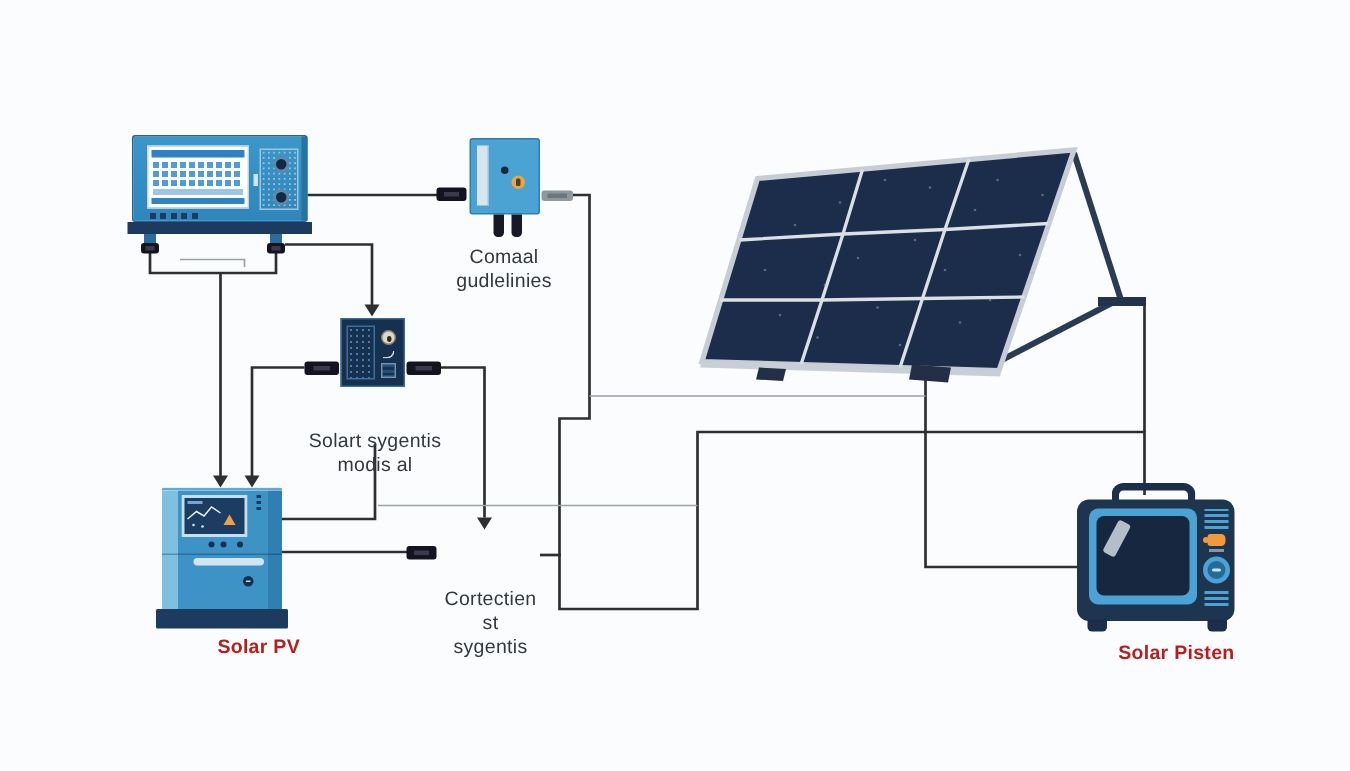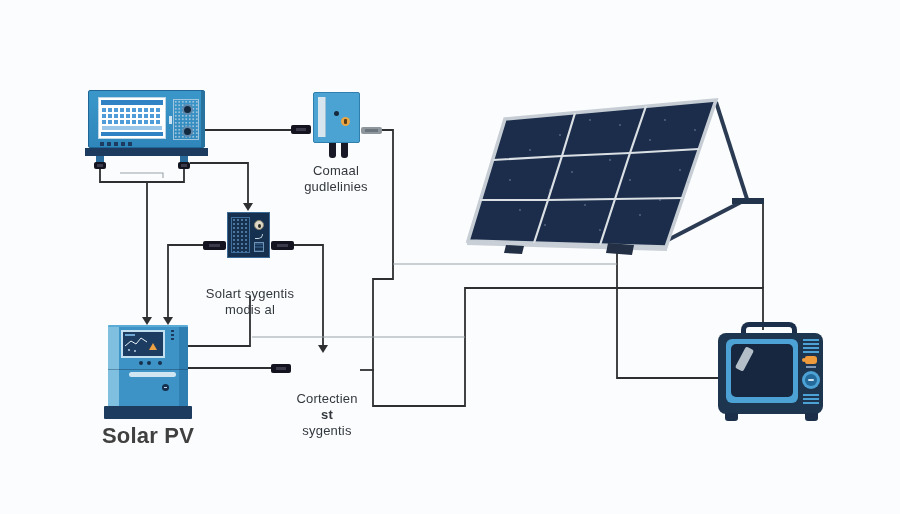--- a/index.html
+++ b/index.html
@@ -3,21 +3,21 @@
 <meta charset="utf-8">
 <style>
   * { margin:0; padding:0; box-sizing:border-box; }
   body { font-family:"Liberation Sans", sans-serif; background:#e8e8e8; }
   #stage { position:relative; width:900px; height:514px; background:#fbfcfd; overflow:hidden; }
   .abs { position:absolute; }
   svg.overlay { position:absolute; left:0; top:0; width:900px; height:514px; }
 
   
   .lbl { position:absolute; text-align:center; color:#33383e; font-size:13px; line-height:16px; letter-spacing:.2px; }
-  .lbl-bold { position:absolute; text-align:center; color:#404040; font-size:22px; font-weight:bold; letter-spacing:.2px; }
+  .lbl-bold { position:absolute; text-align:right; color:#b91c1c; font-size:13px; font-weight:bold; letter-spacing:.2px; }
 
   
   .cp-body { left:88px; top:90px; width:117px; height:58px; background:linear-gradient(180deg,#3b97ca,#2f86ba); border:1px solid #1f6697; border-radius:2px; }
   .cp-screen { left:98px; top:97px; width:68px; height:42px; background:#ffffff; border:1px solid #bcd6e6; }
   .cp-scr-head { left:2px; top:2px; width:62px; height:5px; background:#2f83c5; position:absolute; }
   .cp-row { position:absolute; left:3px; width:60px; height:4px; background:repeating-linear-gradient(90deg,#4f9cd8 0 4px, transparent 4px 6px); }
   .cp-scr-foot { left:2px; bottom:2px; width:62px; height:4px; background:#2f83c5; position:absolute; }
   .cp-side-mark { left:169px; top:116px; width:3px; height:8px; background:#cfe4f2; }
   .cp-right { left:173px; top:99px; width:26px; height:41px; border:1px solid #9fc6de; background-image:radial-gradient(#9cc3db 0.8px, transparent 0.9px); background-size:3.5px 3.5px; }
   .knob { position:absolute; width:11px; height:11px; border-radius:50%; background:#132940; border:2px solid #5d88ad; }
@@ -224,33 +224,34 @@
   <div class="abs pv-seam"></div>
   <div class="abs pv-slot"></div>
   <div class="abs pv-btn"></div>
   <div class="abs pv-base"></div>
   <div class="lbl-bold" style="left:96px; top:423px; width:104px;">Solar PV</div>
 
 
   <div class="abs plug-dark" style="left:271px; top:364px; width:20px; height:9px;"></div>
   <div class="lbl" style="left:277px; top:391px; width:100px;">
     <span style="display:block;">Cortectien</span>
-    <span style="display:block;font-weight:bold;">st</span>
+    <span style="display:block;">st</span>
     <span style="display:block;">sygentis</span>
   </div>
 
   <div class="abs sp-handle"></div>
   <div class="abs sp-body"></div>
   <div class="abs sp-bezel"></div>
   <div class="abs sp-screen">
     <div class="sp-reflect"></div>
   </div>
   <div class="abs sp-vents" style="top:339px; height:14px;"></div>
   <div class="abs sp-orange"></div>
   <div class="abs sp-orange-line"></div>
   <div class="abs sp-knob">
     <div class="sp-knob-in"></div>
   </div>
   <div class="abs sp-vents" style="top:394px; height:12px;"></div>
   <div class="abs sp-foot" style="left:725px;"></div>
   <div class="abs sp-foot" style="left:805px;"></div>
+  <div class="lbl-bold" style="left:719px; top:427px; width:104px;">Solar Pisten</div>
 
 </div>
 
 </body></html>

